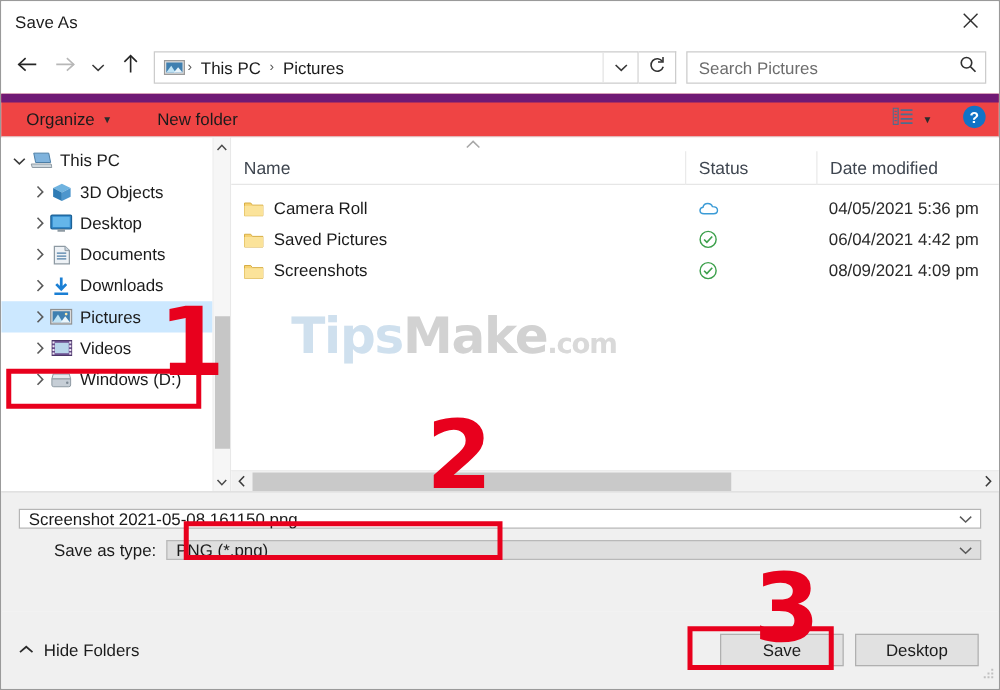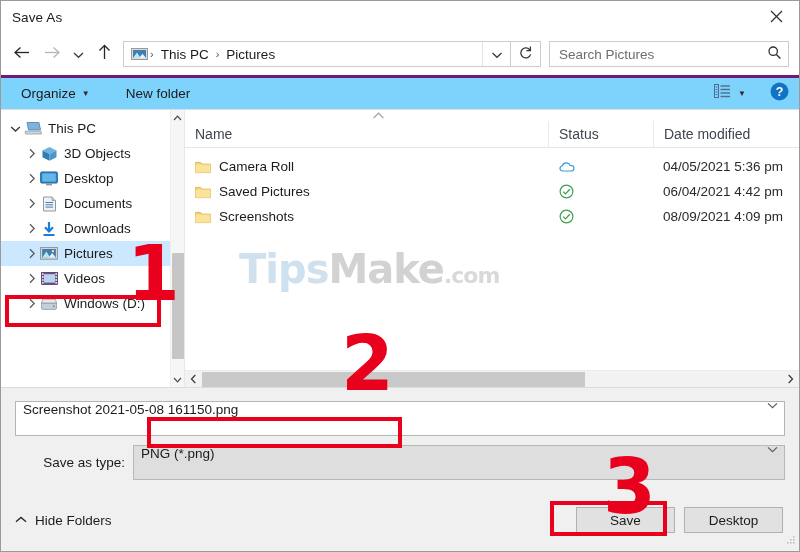--- a/index.html
+++ b/index.html
@@ -95,22 +95,22 @@
   }
   .searchbox .ph {
     flex: 1 1 auto; font-size: 13.5px; color: #6d6d6d;
     padding-left: 9px; white-space: nowrap; overflow: hidden;
   }
   .searchbox .mag { width: 28px; display:flex; align-items:center; justify-content:center; }
 
   
   .cmdbar {
     height: 35px; min-height: 35px;
-    background: #7dd3fc;
-    border-top: 3px solid #701a75;
+    background: #ef4444;
+    border-top: 7px solid #701a75;
     border-bottom: 1px solid #dedede;
     display: flex; align-items: center;
     padding: 0 10px 0 14px;
   }
   .cmd-item {
     font-size: 13.5px; color: #1b1b1b;
     display: flex; align-items: center; gap: 6px;
     padding: 3px 6px; white-space: nowrap;
   }
   .cmd-item.gap { margin-left: 24px; }
@@ -213,21 +213,21 @@
     display: flex; align-items: center; padding-left: 10px; gap: 8px;
   }
   .f-status {
     width: 105px; flex: 0 0 105px;
     display: flex; align-items: center; padding-left: 11px;
   }
   .f-date { flex: 1 1 auto; padding-left: 10px; color: #2a2a2a; }
 
   
   .watermark {
-    position: absolute; left: 54px; top: 136px;
+    position: absolute; left: 48px; top: 136px;
     font-size: 40px; font-weight: bold;
     letter-spacing: -1px; white-space: nowrap;
     pointer-events: none; user-select: none;
     font-family: "DejaVu Sans", sans-serif;
   }
   .wm-tips { color: #cfe0ee; }
   .wm-make { color: #d2d2d2; }
   .wm-com  { color: #d9d9d9; font-size: 22px; }
 
   
@@ -255,23 +255,23 @@
     padding: 13px 14px 0 14px;
     position: relative;
   }
   .formrow { display: flex; align-items: center; margin-bottom: 9px; }
   .formlabel {
     width: 118px; flex: 0 0 118px;
     text-align: right; padding-right: 8px;
     font-size: 13.5px; color: #1b1b1b;
   }
   .combo {
-    flex: 1 1 auto; height: 35px;
+    flex: 1 1 auto; height: 16px;
     border: 1px solid #b5b5b5;
-    display: flex; align-items: flex-start;
+    display: flex; align-items: center;
     min-width: 0;
   }
   .combo.white { background: #ffffff; }
   .combo.grey  { background: #dedede; border-color: #b8b8b8; }
   .combo .val {
     flex: 1 1 auto; font-size: 13.5px; color: #1b1b1b;
     padding-left: 7px; white-space: nowrap; overflow: hidden;
   }
   .combo .arrow {
     width: 24px; flex: 0 0 24px;

